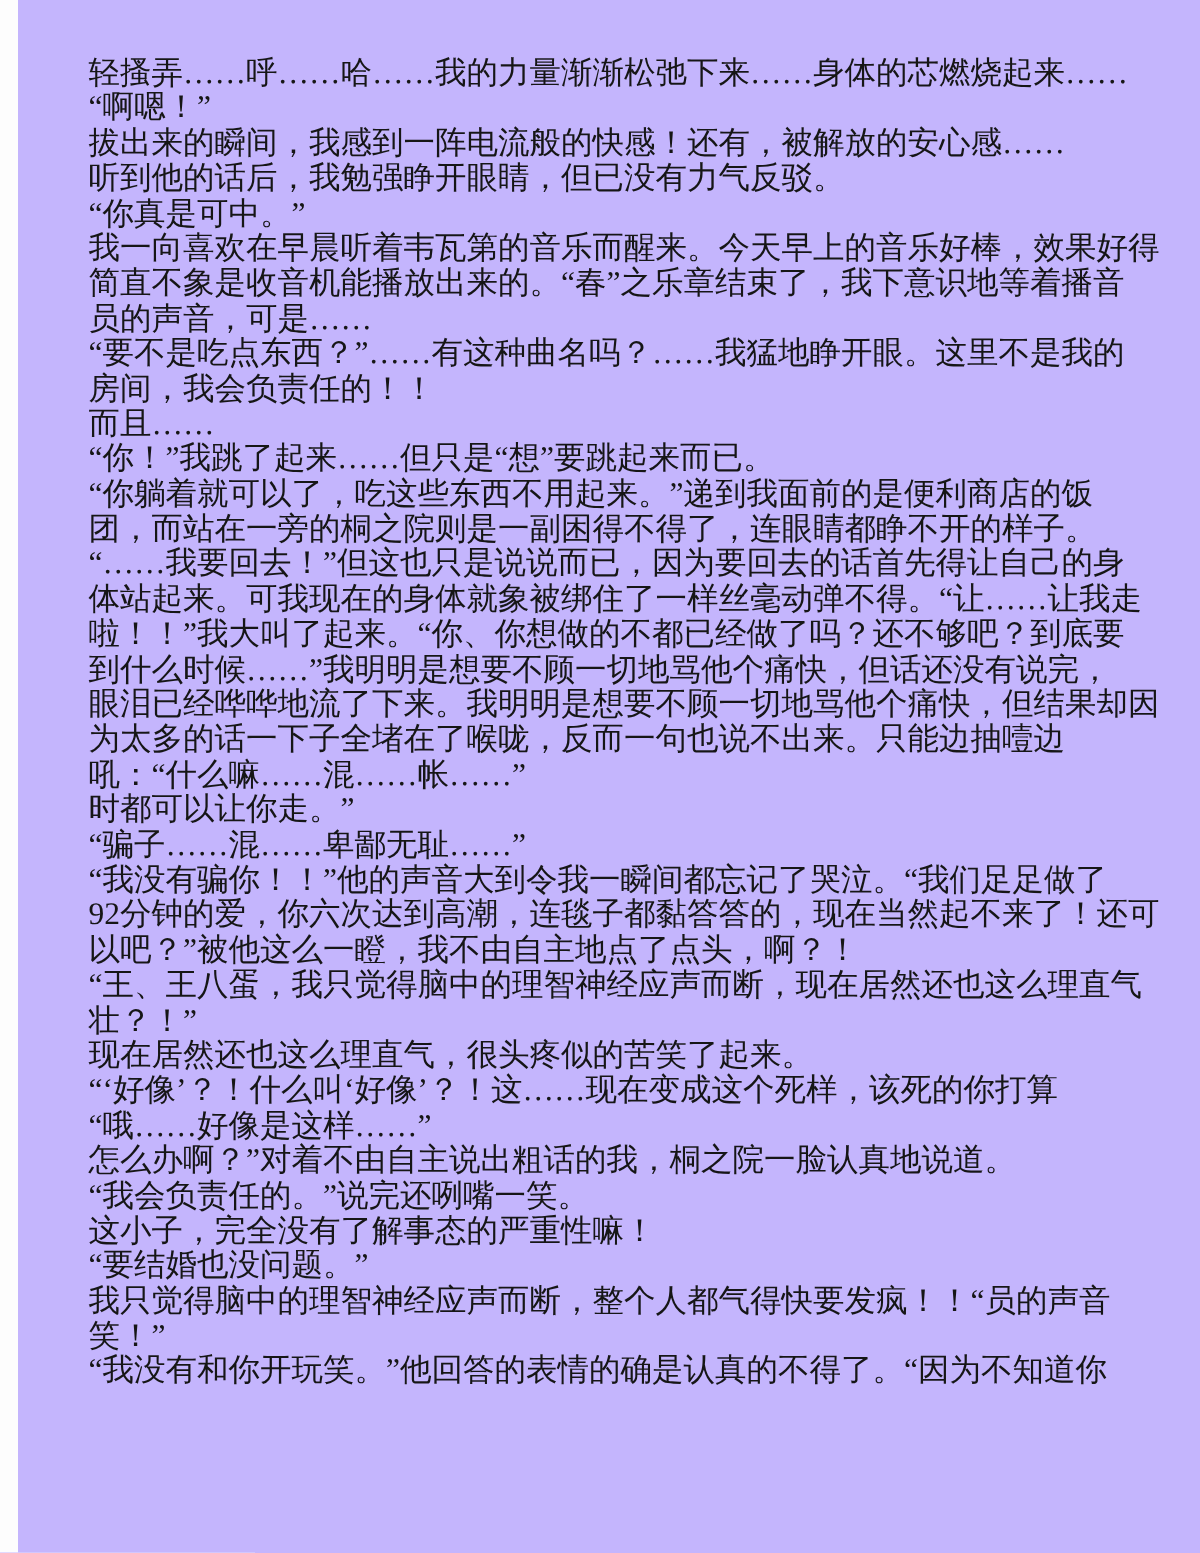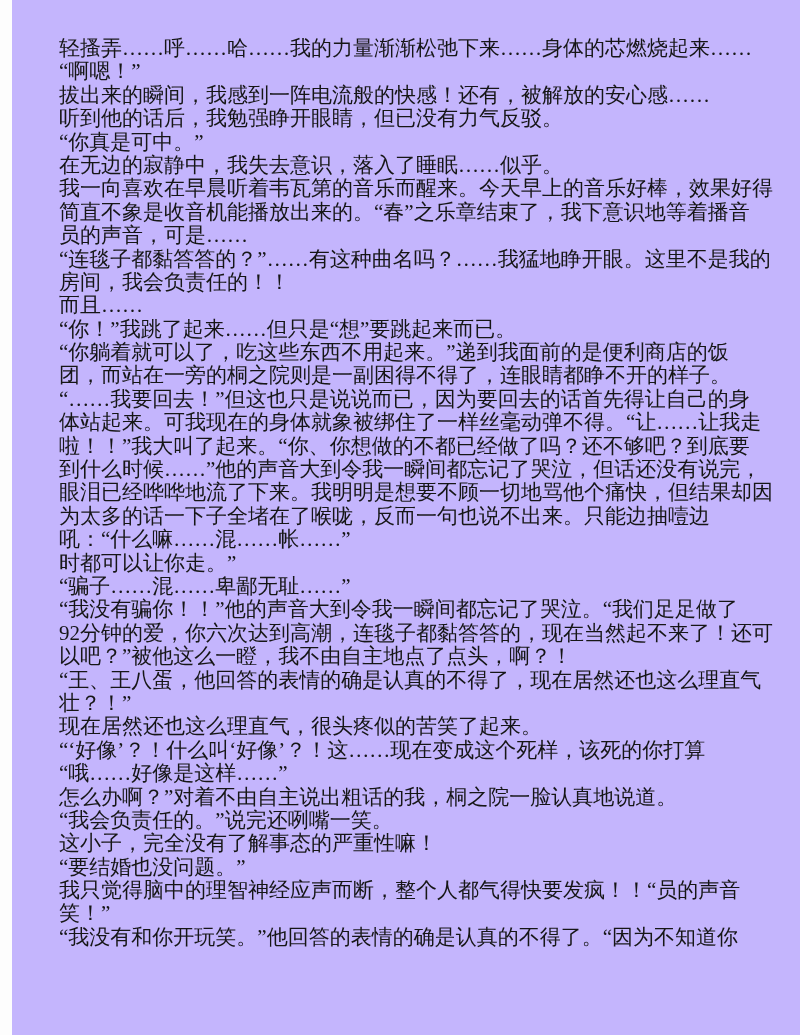--- a/index.html
+++ b/index.html
@@ -38,43 +38,42 @@
 </head>
 <body>
 
 <div class="page">
   <div class="text-block">
       <div class="text-line">轻搔弄……呼……哈……我的力量渐渐松弛下来……身体的芯燃烧起来……</div>
       <div class="text-line">“啊嗯！”</div>
       <div class="text-line">拔出来的瞬间，我感到一阵电流般的快感！还有，被解放的安心感……</div>
       <div class="text-line">听到他的话后，我勉强睁开眼睛，但已没有力气反驳。</div>
       <div class="text-line">“你真是可中。”</div>
-      <div class="text-line">在无边的寂静中，我失去意识，落入了睡眠……似乎。</div>
       <div class="text-line">我一向喜欢在早晨听着韦瓦第的音乐而醒来。今天早上的音乐好棒，效果好得</div>
       <div class="text-line">简直不象是收音机能播放出来的。“春”之乐章结束了，我下意识地等着播音</div>
       <div class="text-line">员的声音，可是……</div>
-      <div class="text-line">“连毯子都黏答答的？”……有这种曲名吗？……我猛地睁开眼。这里不是我的</div>
+      <div class="text-line">“要不是吃点东西？”……有这种曲名吗？……我猛地睁开眼。这里不是我的</div>
       <div class="text-line">房间，我会负责任的！！</div>
       <div class="text-line">而且……</div>
       <div class="text-line">“你！”我跳了起来……但只是“想”要跳起来而已。</div>
       <div class="text-line">“你躺着就可以了，吃这些东西不用起来。”递到我面前的是便利商店的饭</div>
       <div class="text-line">团，而站在一旁的桐之院则是一副困得不得了，连眼睛都睁不开的样子。</div>
       <div class="text-line">“……我要回去！”但这也只是说说而已，因为要回去的话首先得让自己的身</div>
       <div class="text-line">体站起来。可我现在的身体就象被绑住了一样丝毫动弹不得。“让……让我走</div>
       <div class="text-line">啦！！”我大叫了起来。“你、你想做的不都已经做了吗？还不够吧？到底要</div>
-      <div class="text-line">到什么时候……”他的声音大到令我一瞬间都忘记了哭泣，但话还没有说完，</div>
+      <div class="text-line">到什么时候……”我明明是想要不顾一切地骂他个痛快，但话还没有说完，</div>
       <div class="text-line">眼泪已经哗哗地流了下来。我明明是想要不顾一切地骂他个痛快，但结果却因</div>
       <div class="text-line">为太多的话一下子全堵在了喉咙，反而一句也说不出来。只能边抽噎边</div>
       <div class="text-line">吼：“什么嘛……混……帐……”</div>
       <div class="text-line">时都可以让你走。”</div>
       <div class="text-line">“骗子……混……卑鄙无耻……”</div>
       <div class="text-line">“我没有骗你！！”他的声音大到令我一瞬间都忘记了哭泣。“我们足足做了</div>
       <div class="text-line">92分钟的爱，你六次达到高潮，连毯子都黏答答的，现在当然起不来了！还可</div>
       <div class="text-line">以吧？”被他这么一瞪，我不由自主地点了点头，啊？！</div>
-      <div class="text-line">“王、王八蛋，他回答的表情的确是认真的不得了，现在居然还也这么理直气</div>
+      <div class="text-line">“王、王八蛋，我只觉得脑中的理智神经应声而断，现在居然还也这么理直气</div>
       <div class="text-line">壮？！”</div>
       <div class="text-line">现在居然还也这么理直气，很头疼似的苦笑了起来。</div>
       <div class="text-line">“‘好像’？！什么叫‘好像’？！这……现在变成这个死样，该死的你打算</div>
       <div class="text-line">“哦……好像是这样……”</div>
       <div class="text-line">怎么办啊？”对着不由自主说出粗话的我，桐之院一脸认真地说道。</div>
       <div class="text-line">“我会负责任的。”说完还咧嘴一笑。</div>
       <div class="text-line">这小子，完全没有了解事态的严重性嘛！</div>
       <div class="text-line">“要结婚也没问题。”</div>
       <div class="text-line">我只觉得脑中的理智神经应声而断，整个人都气得快要发疯！！“员的声音</div>
       <div class="text-line">笑！”</div>

